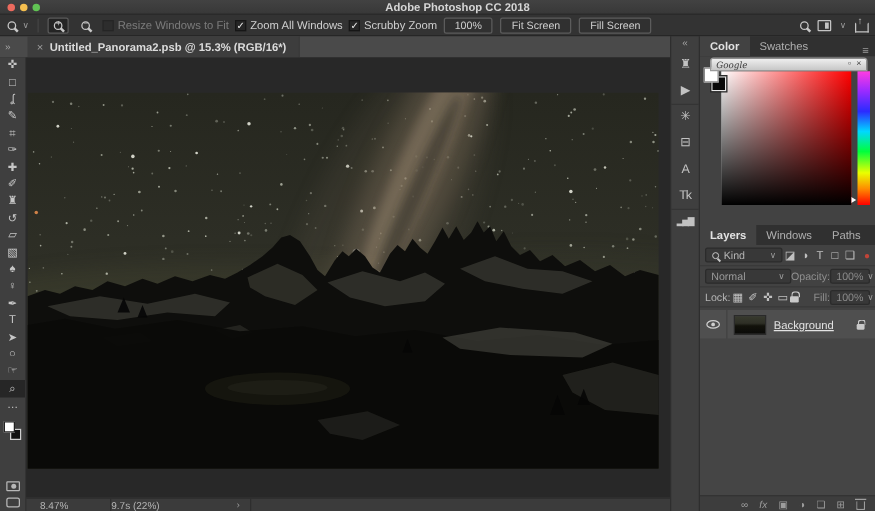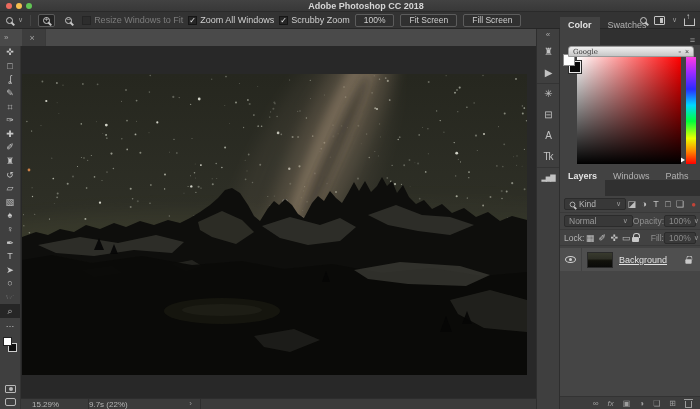--- a/index.html
+++ b/index.html
@@ -80,32 +80,32 @@
   .dockstrip .collapse { height:12px; line-height:12px; }
   .dock-list { display:flex; flex-direction:column; width:100%; }
   .dock-btn { width:100%; height:21px; background:none; border:none; color:#c2c2c2; font-size:10px; line-height:20px; text-align:center; }
   .dock-btn.sep { border-top:1px solid #343434; }
   .dock-btn .dglyph { letter-spacing:-1px; }
   .dock-btn.small-g { font-size:7px; }
 
   
   .rightcol { flex:1; background:#424242; display:flex; flex-direction:column; min-width:0; }
   .ptabs { height:16px; background:#303030; display:flex; align-items:flex-end; font-size:9px; color:#b0b0b0; }
-  .ptab { padding:2px 8px 1px; height:28px; line-height:12px; }
+  .ptab { padding:2px 8px 1px; height:16px; line-height:12px; }
   .ptab.active { background:#424242; color:#e2e2e2; font-weight:bold; }
   .pmenu { margin-left:auto; padding:0 5px; color:#9a9a9a; font-size:9px; }
 
   .color-panel { height:151px; flex:0 0 151px; display:flex; flex-direction:column; }
   .color-body { position:relative; flex:1; }
   .cp-fg { position:absolute; left:3px; top:9px; width:12px; height:12px; background:#fff; border:1px solid #8a8a8a; z-index:3; }
   .cp-bg { position:absolute; left:9px; top:16px; width:12px; height:12px; background:#0a0a0a; border:1px solid #e8e8e8; outline:1px solid #2a2a2a; z-index:2; }
   .google-win { position:absolute; left:8px; top:1px; width:126px; height:11px; z-index:4;
     background:linear-gradient(#efefef,#c7c7c7); border-radius:3px 3px 0 0; border:1px solid #9a9a9a;
     display:flex; align-items:center; font-size:7px; color:#3a3a3a; padding:0 4px; }
-  .g-title { font-family:"DejaVu Serif", serif; }
+  .g-title { font-family:"DejaVu Serif", serif; font-style:italic; }
   .g-min { margin-left:auto; } .g-close { margin-left:4px; }
   .color-field { position:absolute; left:17px; top:12px; width:104px; height:107px; z-index:1;
     background:linear-gradient(to bottom, rgba(0,0,0,0), #000 100%), linear-gradient(to right, #ffffff, #ff0000); }
   .hue-strip { position:absolute; right:4px; top:12px; width:10px; height:107px;
     background:linear-gradient(to bottom,#ff3ce1 0%,#a02bff 14%,#2b2bff 30%,#00d8ff 45%,#00ff3c 60%,#eaff00 76%,#ff8a00 88%,#ff0000 100%); }
   .hue-arrow { position:absolute; right:15px; top:112px; width:0; height:0;
     border-top:3px solid transparent; border-bottom:3px solid transparent; border-left:5px solid #ffffff; }
 
   .layers-panel { flex:1; display:flex; flex-direction:column; min-height:0; }
   .lrow { display:flex; align-items:center; gap:0; padding:0 4px; font-size:8.5px; color:#b5b5b5; border-bottom:1px solid #393939; }
@@ -194,20 +194,21 @@
     </div>
   </div>
 
   <div class="main">
     <div class="left-group">
 
       <div class="tabbar">
         <span class="collapse">»</span>
         <div class="doc-tab">
           <span class="tab-close">×</span>
+          <span class="tab-title">Untitled_Panorama2.psb @ 15.3% (RGB/16*)</span>
         </div>
       </div>
 
       <div class="workrow">
 
         <div class="toolstrip">
           <div class="tools-list">
 
           <button class="tool"><span class="tglyph">✜</span></button>
               <button class="tool"><span class="tglyph">□</span></button>
@@ -628,21 +629,21 @@
             </g>
             <path fill="#0a0a08" opacity="0.96" d="M0,186 L30,181 70,189 120,182 170,191 220,187 262,195 310,190 360,199 410,194 460,202 505,198 L505,301 L0,301 Z"></path>
             <path fill="#54544c" opacity="0.5" d="M332,196 378,188 438,192 468,201 444,212 386,210 346,205 Z"></path>
             <path fill="#55554b" opacity="0.3" d="M428,226 468,216 505,226 505,258 462,254 436,240 Z"></path>
             <path fill="#55554b" opacity="0.25" d="M232,262 272,255 298,266 268,278 242,273 Z"></path>
             <ellipse cx="200" cy="237" rx="58" ry="13" fill="#17170f" opacity="0.85"></ellipse>
             <ellipse cx="200" cy="236" rx="40" ry="6" fill="#23231a" opacity="0.6"></ellipse>
             <path fill="#060606" opacity="0.9" d="M72,176 l5,-12 5,12 z M88,180 l4,-10 4,10 z M418,258 l6,-16 6,16 z M440,250 l5,-13 5,13 z M300,208 l4,-11 4,11 z"></path>
           </svg>
           <div class="statusbar">
-            <span class="st-zoom">15.29%</span>
+            <span class="st-zoom">8.47%</span>
             <span class="st-info">9.7s (22%)</span>
             <span class="st-chev">›</span>
           </div>
         </div>
       </div>
     </div>
 
     <div class="dockstrip">
       <span class="collapse">«</span>
       <div class="dock-list">

